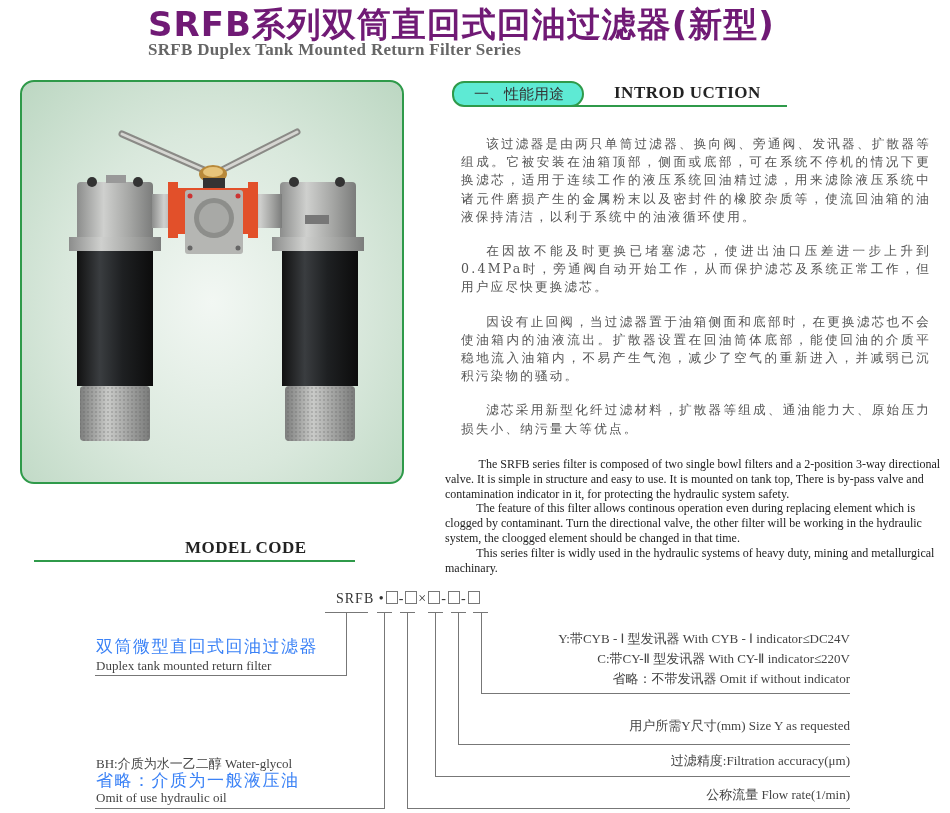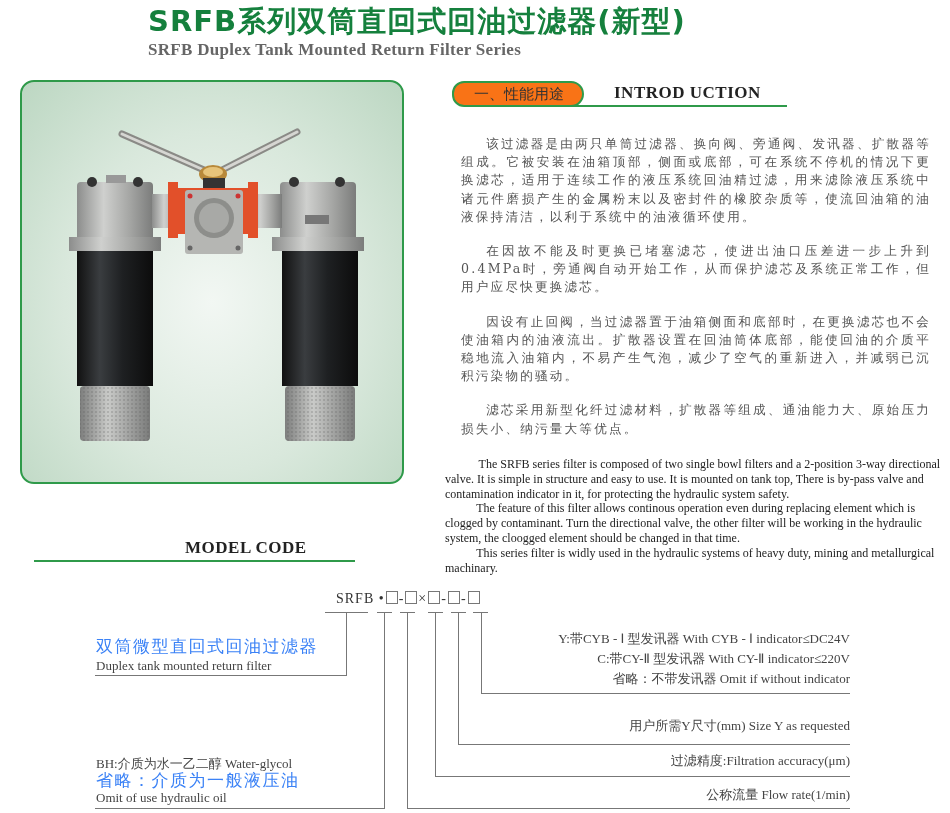--- a/index.html
+++ b/index.html
@@ -1,26 +1,26 @@
 <!DOCTYPE html>
 <html><head>
 <meta charset="utf-8">
 <style>
   html, body { margin:0; padding:0; background:#ffffff; }
   body { width:950px; height:813px; position:relative; overflow:hidden; font-family:"DejaVu Serif", serif; color:#333; }
   .abs { position:absolute; }
-  .title-cn { left:148px; top:2px; font-family:"DejaVu Sans", sans-serif; font-weight:bold; font-size:29px; color:#15803d; letter-spacing:1px; white-space:nowrap; }
+  .title-cn { left:148px; top:2px; font-family:"DejaVu Sans", sans-serif; font-weight:bold; font-size:34px; color:#701a75; letter-spacing:1px; white-space:nowrap; }
   .title-en { left:148px; top:40px; font-family:"Liberation Serif", serif; font-weight:bold; font-size:17px; color:#666; white-space:nowrap; letter-spacing:0.3px; }
 
   .photo { left:20px; top:80px; width:380px; height:400px; border:2px solid #2f9a4a; border-radius:14px;
     background: radial-gradient(ellipse at 50% 55%, #f2f7f3 0%, #d9e8dc 55%, #bcd7c2 100%); overflow:hidden; }
 
   .sec-head { height:26px; }
   .sec-pill { position:absolute; left:0; top:0; height:22px; border:2px solid #2f9a4a; border-radius:13px 14px 14px 13px;
-    background:#f97316; font-family:"DejaVu Sans", sans-serif; font-size:15px; color:#333; line-height:22px; padding:0 18px 0 20px; white-space:nowrap; }
+    background:#5eead4; font-family:"DejaVu Sans", sans-serif; font-size:15px; color:#333; line-height:22px; padding:0 18px 0 20px; white-space:nowrap; }
   .sec-en { position:absolute; top:2px; font-family:"Liberation Serif", serif; font-weight:bold; font-size:17px; color:#222; white-space:nowrap; letter-spacing:0.5px; }
   .sec-line { position:absolute; height:2px; background:#2f9a4a; top:24px; }
 
   .cn-body { left:445px; top:119px; width:502px; font-family:"DejaVu Serif", serif; font-size:12.6px; line-height:18.2px; color:#555; text-align:justify; letter-spacing:2.2px; }
   .cn-body p { margin:16px; text-indent:2em; }
   .en-body { left:445px; top:457px; width:505px; font-family:"Liberation Serif", serif; font-size:12px; line-height:14.8px; color:#222; }
   .en-body p { margin:0; text-indent:2.6em; }
   .en-body p.first { text-indent:2.8em; }
 
   .diag-text { font-family:"Liberation Serif", serif; font-size:13px; color:#444; white-space:nowrap; }

